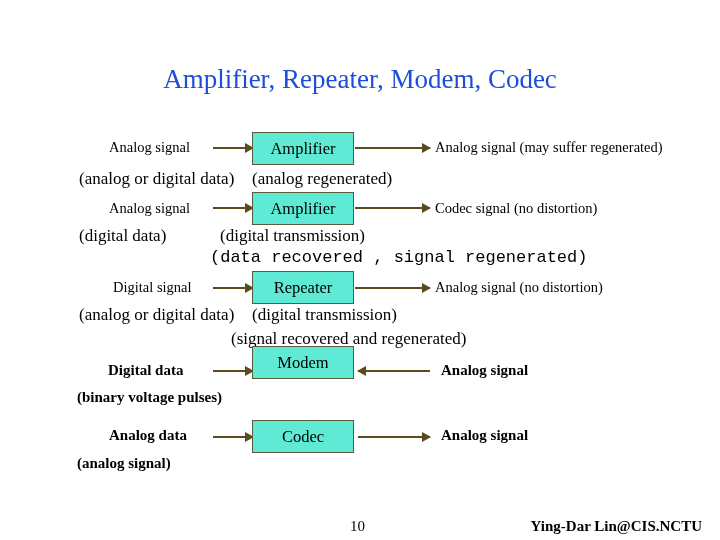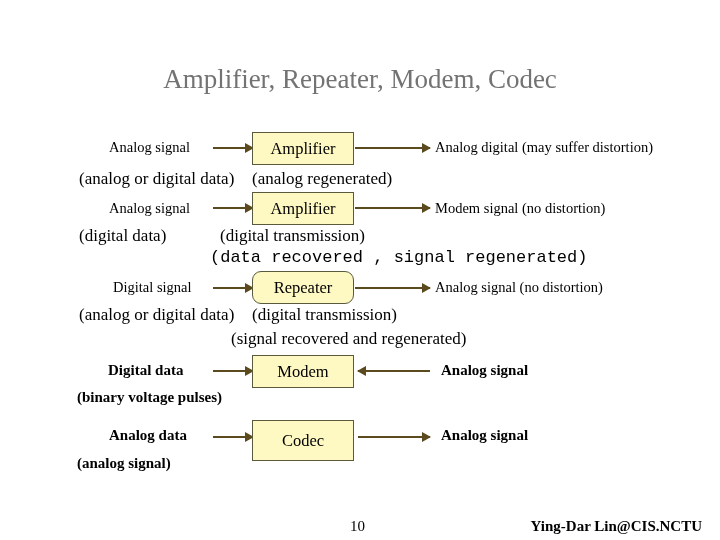--- a/index.html
+++ b/index.html
@@ -21,21 +21,21 @@
     height: 540px;
   }
   .title {
     position: absolute;
     top: 64px;
     left: 0;
     width: 720px;
     text-align: center;
     font-size: 27px;
     font-family: "Liberation Serif", serif;
-    color: #737373;
+    color: #1d4ed8;
     letter-spacing: 0px;
   }
 
   
   .txt {
     position: absolute;
     font-family: "Liberation Serif", serif;
     font-size: 14.5px;
     color: #000000;
     white-space: nowrap;
@@ -46,21 +46,21 @@
   }
   .txt.bold {
     font-weight: bold;
     font-size: 15px;
   }
 
   
   .box {
     position: absolute;
     border: 1px solid #5a5a3c;
-    background: #fef9c3;
+    background: #5eead4;
     box-sizing: border-box;
     display: flex;
     align-items: center;
     justify-content: center;
     font-family: "Liberation Serif", serif;
     font-size: 16.5px;
     color: #000000;
   }
 
   
@@ -118,79 +118,79 @@
     <span class="head right"></span>
   </div>
 
   <div class="box" style="left:252px; top:132px; width:102px; height:33px;">Amplifier</div>
 
   <div class="arrow" style="left:355px; top:147px; width:75px;">
     <span class="head right"></span>
   </div>
 
   <div class="txt small" style="left:252px; top:170px;">(analog regenerated)</div>
-  <div class="txt" style="left:435px; top:140px;">Analog digital (may suffer distortion)</div>
+  <div class="txt" style="left:435px; top:140px;">Analog signal (may suffer regenerated)</div>
 
   <div class="txt" style="left:109px; top:201px;">Analog signal</div>
   <div class="txt small" style="left:79px; top:227px;">(digital data)</div>
 
   <div class="arrow" style="left:213px; top:207px; width:40px;">
     <span class="head right"></span>
   </div>
 
   <div class="box" style="left:252px; top:192px; width:102px; height:33px;">Amplifier</div>
 
   <div class="arrow" style="left:355px; top:207px; width:75px;">
     <span class="head right"></span>
   </div>
 
   <div class="txt small" style="left:220px; top:227px;">(digital transmission)</div>
   <div class="txt small" style="left:210px; top:249px;font-family:Liberation Mono, monospace;">(data recovered , signal regenerated)</div>
-  <div class="txt" style="left:435px; top:201px;">Modem signal (no distortion)</div>
+  <div class="txt" style="left:435px; top:201px;">Codec signal (no distortion)</div>
 
   <div class="txt" style="left:113px; top:280px;">Digital signal</div>
   <div class="txt small" style="left:79px; top:306px;">(analog or digital data)</div>
 
   <div class="arrow" style="left:213px; top:287px; width:40px;">
     <span class="head right"></span>
   </div>
 
-  <div class="box" style="left:252px; top:271px; width:102px; height:33px;border-radius:9px;">Repeater</div>
+  <div class="box" style="left:252px; top:271px; width:102px; height:33px;">Repeater</div>
 
   <div class="arrow" style="left:355px; top:287px; width:75px;">
     <span class="head right"></span>
   </div>
 
   <div class="txt small" style="left:252px; top:306px;">(digital transmission)</div>
   <div class="txt small" style="left:231px; top:330px;">(signal recovered and regenerated)</div>
   <div class="txt" style="left:435px; top:280px;">Analog signal (no distortion)</div>
 
   <div class="txt bold" style="left:108px; top:363px;">Digital data</div>
   <div class="txt bold" style="left:77px; top:390px;">(binary voltage pulses)</div>
 
   <div class="arrow" style="left:213px; top:370px; width:40px;">
     <span class="head right"></span>
   </div>
 
-  <div class="box" style="left:252px; top:355px; width:102px; height:33px;">Modem</div>
+  <div class="box" style="left:252px; top:346px; width:102px; height:33px;">Modem</div>
 
   <div class="arrow" style="left:358px; top:370px; width:72px;">
     <span class="head left"></span>
   </div>
 
   <div class="txt bold" style="left:441px; top:363px;">Analog signal</div>
 
   <div class="txt bold" style="left:109px; top:428px;">Analog data</div>
   <div class="txt bold" style="left:77px; top:456px;">(analog signal)</div>
 
   <div class="arrow" style="left:213px; top:436px; width:40px;">
     <span class="head right"></span>
   </div>
 
-  <div class="box" style="left:252px; top:420px; width:102px; height:41px;">Codec</div>
+  <div class="box" style="left:252px; top:420px; width:102px; height:33px;">Codec</div>
 
   <div class="arrow" style="left:358px; top:436px; width:72px;">
     <span class="head right"></span>
   </div>
 
   <div class="txt bold" style="left:441px; top:428px;">Analog signal</div>
 
   <div class="page-number">10</div>
   <div class="footer-credit">Ying-Dar Lin@CIS.NCTU</div>
 

